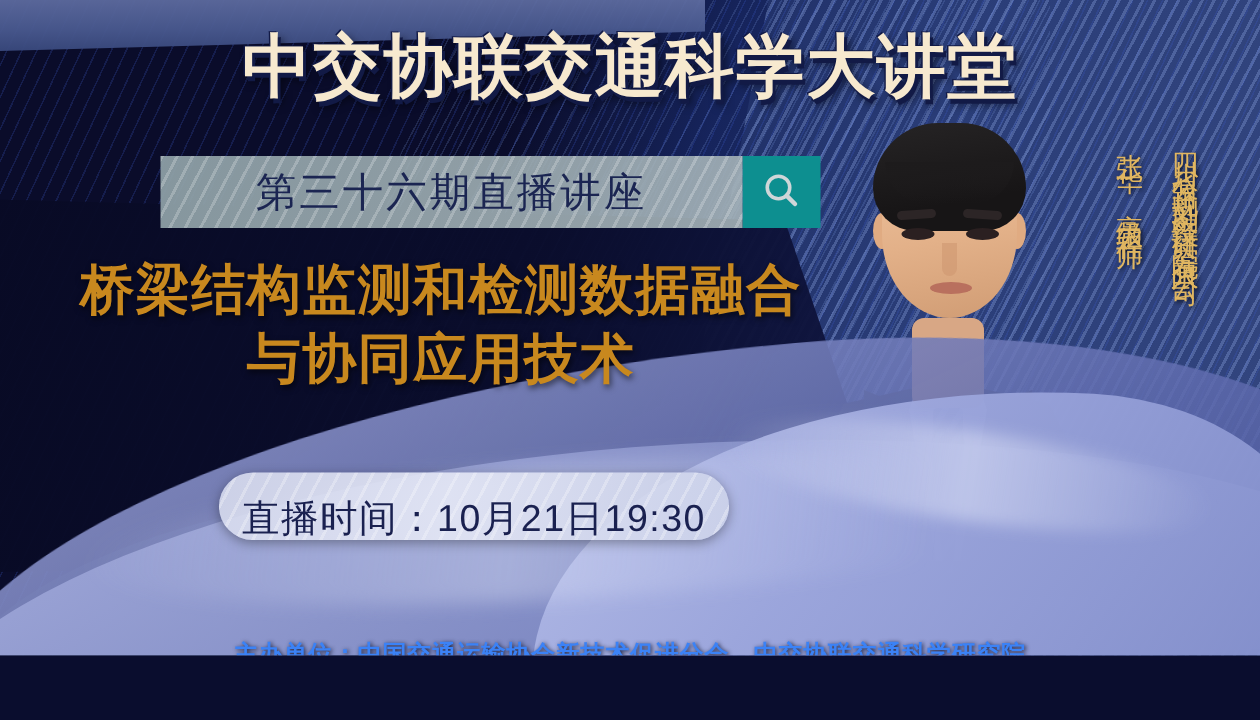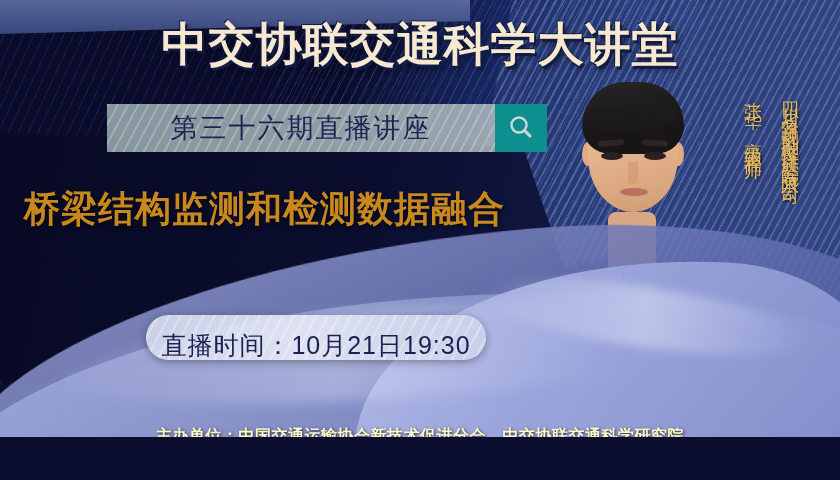--- a/index.html
+++ b/index.html
@@ -70,21 +70,21 @@
   .subbar-body{flex:1;display:flex;align-items:center;justify-content:center;
     background:linear-gradient(100deg,rgba(143,161,167,.93) 0%,rgba(156,172,177,.9) 45%,rgba(168,182,186,.88) 100%);
     position:relative;overflow:hidden;}
   .subbar-body::after{content:"";position:absolute;inset:0;
     background:repeating-linear-gradient(118deg,rgba(255,255,255,.22) 0px,rgba(255,255,255,.22) 2px,rgba(0,0,0,0) 2px,rgba(0,0,0,0) 9px);}
   .subbar-text{position:relative;z-index:2;font-size:27px;font-weight:500;color:#1b2552;letter-spacing:2px;white-space:nowrap;}
   .subbar-icon{width:52px;background:#0d8f90;display:flex;align-items:center;justify-content:center;}
   .subbar-icon svg{display:block;}
 
   
-  .headline{position:absolute;left:24px;top:186px;width:540px;
+  .headline{position:absolute;left:24px;top:170px;width:540px;text-align:center;
     color:#c8881e;font-size:36px;font-weight:bold;line-height:1.28;letter-spacing:1px;
     text-shadow:1px 2px 4px rgba(0,0,0,.6);}
   .headline span{display:block;white-space:nowrap;}
 
   
   .timepill{position:absolute;left:146px;top:315px;width:340px;height:45px;
     display:flex;align-items:center;justify-content:center;border-radius:23px;
     background:linear-gradient(100deg,rgba(216,220,238,.88) 0%,rgba(228,231,245,.9) 45%,rgba(206,212,234,.84) 100%);
     box-shadow:0 2px 8px rgba(0,0,0,.35);overflow:hidden;}
   .timepill::after{content:"";position:absolute;inset:0;
@@ -124,21 +124,21 @@
     background:repeating-linear-gradient(-58deg,#1e2a52 0px,#1e2a52 6px,#6e8cc2 6px,#6e8cc2 10px);border-radius:3px;}
 
   
   .vtext{position:absolute;writing-mode:vertical-rl;text-orientation:upright;
     color:#e0b661;letter-spacing:5px;text-shadow:1px 1px 3px rgba(0,0,0,.6);}
   .vname{right:75px;top:88px;font-size:18px;font-weight:500;}
   .vcompany{right:38px;top:88px;font-size:18px;font-weight:500;}
 
   
   .footer{position:absolute;left:0;top:426px;width:840px;text-align:center;
-    color:#fef9c3;font-size:16px;font-weight:bold;letter-spacing:.5px;
+    color:#3b82f6;font-size:16px;font-weight:bold;letter-spacing:.5px;
     text-shadow:1px 1px 3px rgba(10,14,40,.85);white-space:nowrap;}
 </style>
 </head>
 <body>
 
 <div id="poster">
 
   <div class="bg-base"></div>
   <div class="bg-rightwedge"></div>
   <div class="stripes-dark"></div>
@@ -183,20 +183,21 @@
     <div class="subbar-icon">
       <svg width="30" height="30" viewBox="0 0 30 30" aria-hidden="true">
         <circle cx="13" cy="12" r="7.5" fill="none" stroke="#cfd6d8" stroke-width="2.4"></circle>
         <line x1="18.4" y1="17.4" x2="24" y2="23" stroke="#cfd6d8" stroke-width="3" stroke-linecap="round"></line>
       </svg>
     </div>
   </div>
 
   <div class="headline">
     <span>桥梁结构监测和检测数据融合</span>
+    <span>与协同应用技术</span>
   </div>
 
   <div class="timepill">
     <span class="timepill-text">直播时间：10月21日19:30</span>
   </div>
 
   <div class="vtext vname">张二华 高级工程师</div>
   <div class="vtext vcompany">四川省公路规划勘察设计研究院有限公司</div>
 
   <div class="footer">主办单位：中国交通运输协会新技术促进分会　中交协联交通科学研究院</div>

